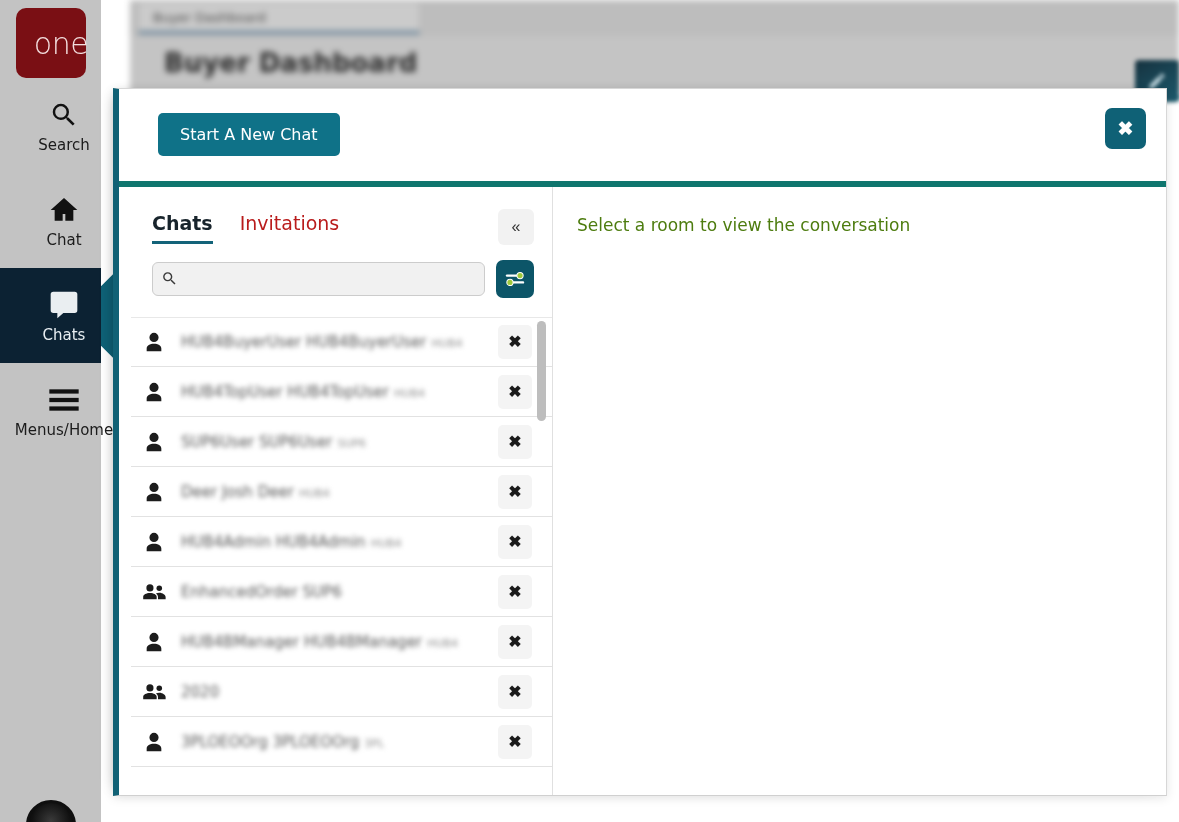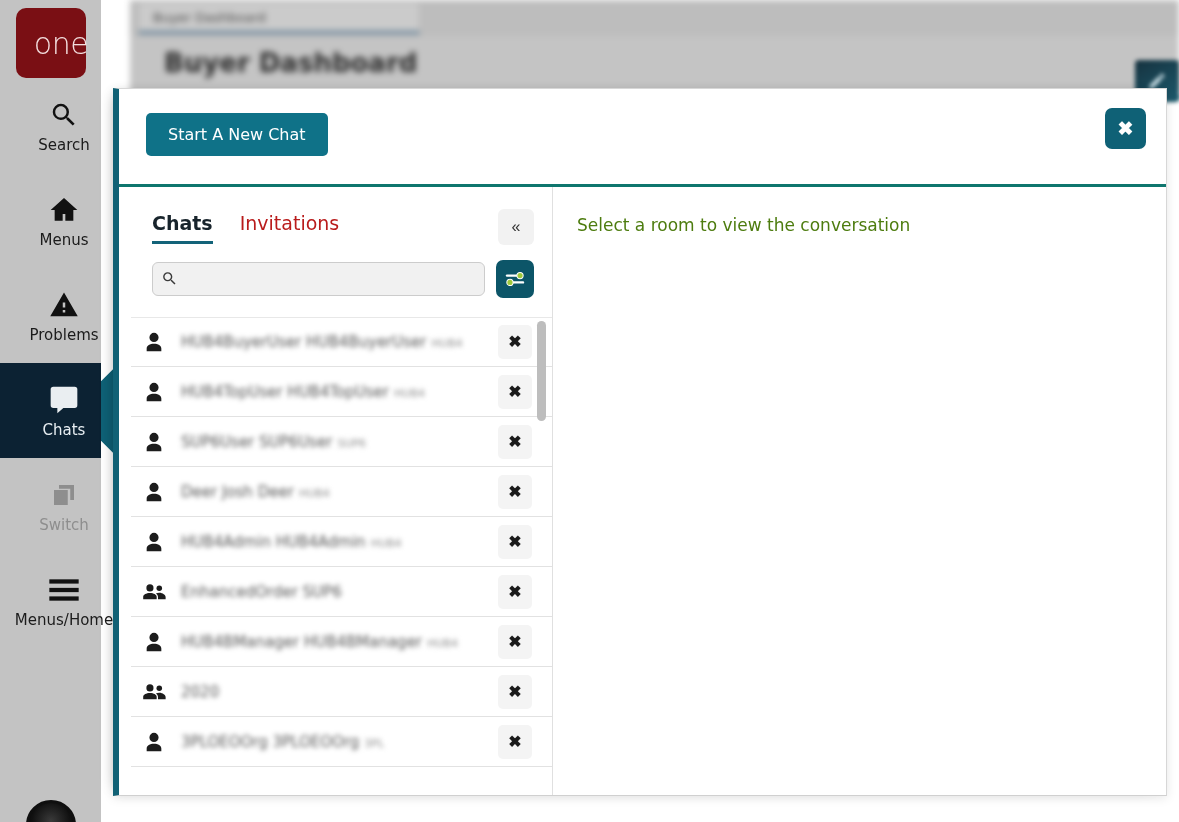--- a/index.html
+++ b/index.html
@@ -124,22 +124,22 @@
     border-right: 1px solid #d7d7d7;
     border-bottom: 1px solid #d0d0d0;
     box-shadow: -8px 0 14px -10px rgba(0,0,0,0.25), 0 2px 10px rgba(0,0,0,0.10);
     z-index: 40;
     display: flex; flex-direction: column;
   }
   .modal-head {
     position: relative;
     height: 98px;
     flex: 0 0 98px;
-    padding: 24px 26px 0 27px;
-    border-bottom: 3px solid #0f766e;
+    padding: 24px 26px 0 39px;
+    border-bottom: 6px solid #0f766e;
   }
   .btn-new-chat {
     background: #0f7288;
     color: #ffffff;
     border: none;
     border-radius: 5px;
     font-size: 16px;
     padding: 12px 22px;
     cursor: pointer;
     font-family: inherit;
@@ -312,51 +312,35 @@
       </span>
       <span class="lbl">Search</span>
     </div>
 
     <div class="nav-item">
       <span class="ico">
         <svg width="32" height="32" viewBox="0 0 24 24">
             <path d="M12 3 2 12h3v8h6v-5h2v5h6v-8h3L12 3z"></path>
           </svg>
       </span>
-      <span class="lbl">Menus</span>
-    </div>
-
-    <div class="nav-item">
-      <span class="ico">
-        <svg width="30" height="30" viewBox="0 0 24 24">
-            <path d="M1 21h22L12 2 1 21zm12-3h-2v-2h2v2zm0-4h-2v-4h2v4z"></path>
-          </svg>
-      </span>
-      <span class="lbl">Problems</span>
-    </div>
+      <span class="lbl">Chat</span>
+    </div>
+
 
 
     <div class="nav-item active">
       <span class="ico">
         <svg width="32" height="32" viewBox="0 0 24 24">
             <path d="M20 2H4a2 2 0 0 0-2 2v12a2 2 0 0 0 2 2h3v4l4.5-4H20a2 2 0 0 0 2-2V4a2 2 0 0 0-2-2z"></path>
           </svg>
       </span>
       <span class="lbl">Chats</span>
       <span class="nav-arrow"></span>
     </div>
 
-    <div class="nav-item disabled">
-      <span class="ico">
-        <svg width="30" height="30" viewBox="0 0 24 24">
-            <path d="M8 4h12v12h-3V7H8V4zM4 8h11v12H4V8z"></path>
-          </svg>
-      </span>
-      <span class="lbl">Switch</span>
-    </div>
 
     <div class="nav-item">
       <span class="ico">
         <svg width="32" height="26" viewBox="0 0 24 18">
             <rect x="1" y="1" width="22" height="3.2"></rect>
             <rect x="1" y="7.4" width="22" height="3.2"></rect>
             <rect x="1" y="13.8" width="22" height="3.2"></rect>
           </svg>
       </span>
       <span class="lbl">Menus/Home</span>

